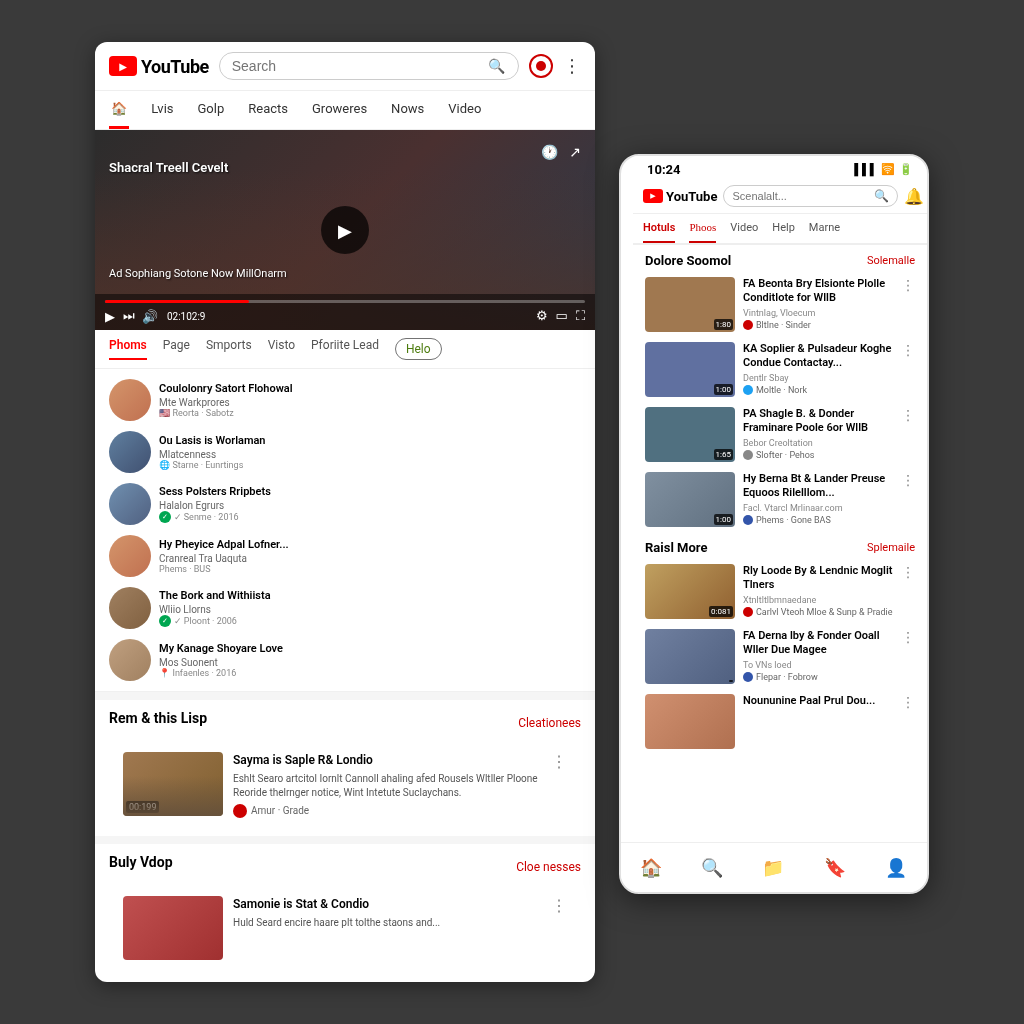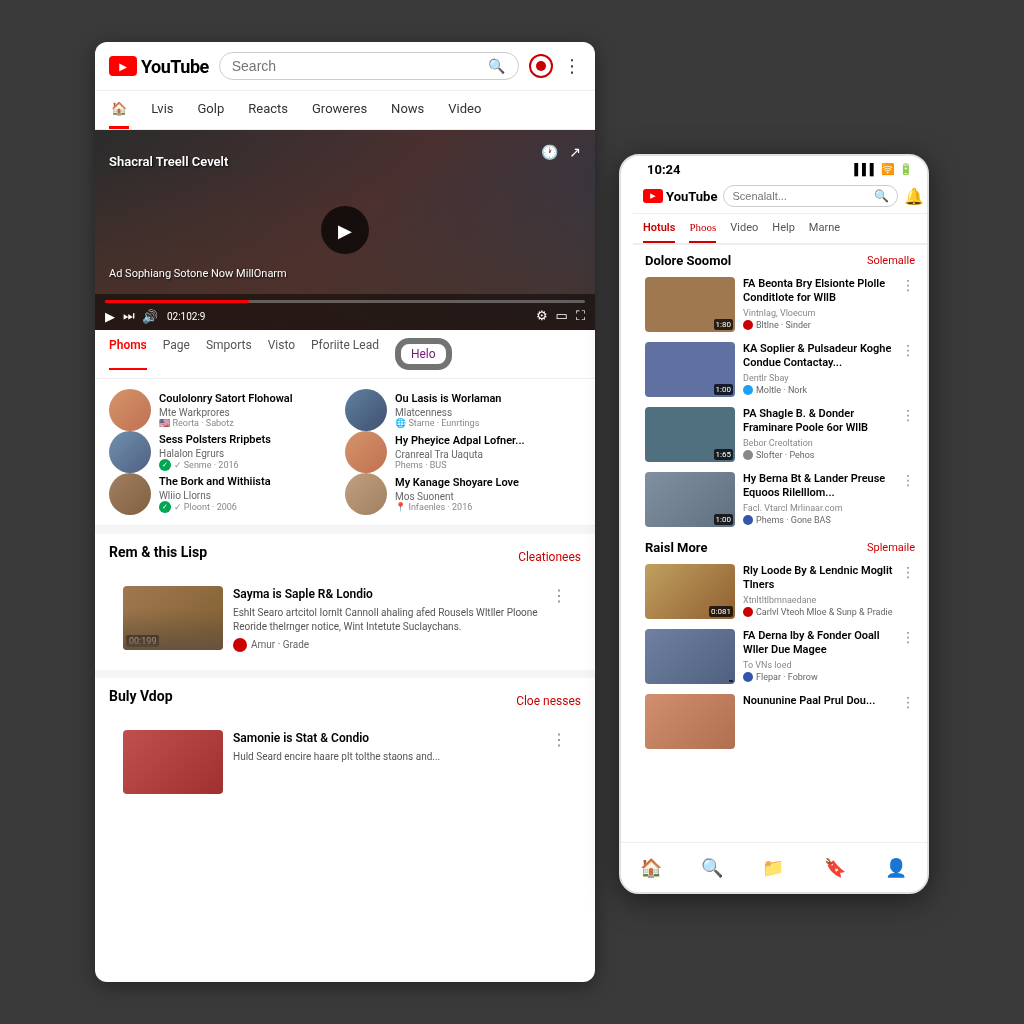--- a/index.html
+++ b/index.html
@@ -144,21 +144,21 @@
       overflow: hidden;
     }
     .video-thumbnail {
       width: 100%;
       height: 100%;
       background: linear-gradient(135deg, #2c2c2c 0%, #4a3030 50%, #2c3a4a 100%);
       position: relative;
     }
     .video-overlay-text {
       position: absolute;
-      top: 24px;
+      top: 30px;
       left: 14px;
       color: #fff;
       font-size: 13px;
       font-weight: 600;
       text-shadow: 1px 1px 2px rgba(0,0,0,0.8);
     }
     .video-person {
       position: absolute;
       bottom: 0;
       left: 0;
@@ -256,42 +256,43 @@
       cursor: pointer;
       white-space: nowrap;
       padding-bottom: 4px;
     }
     .content-tab.active {
       color: #ff0000;
       border-bottom: 2px solid #ff0000;
       font-weight: 600;
     }
     .content-tab.btn-style {
-      border: 6px solid #737373;
+      border: 1px solid #737373;
       border-radius: 14px;
       padding: 3px 10px;
-      color: #701a75;
+      color: #4d7c0f;
     }
 
     
     .section {
       padding: 10px 14px;
       border-bottom: 1px solid #f0f0f0;
     }
     .section-title {
       font-size: 14px;
       font-weight: 700;
       color: #000;
       margin-bottom: 10px;
     }
 
     
     .people-grid {
       display: grid;
-      grid-template-columns: 1fr 1fr;
+      grid-template-columns: 1fr;
+      gap: 10px;
     }
     .person-item {
       display: flex;
       align-items: center;
       gap: 8px;
     }
     .person-avatar {
       width: 42px;
       height: 42px;
       border-radius: 50%;

